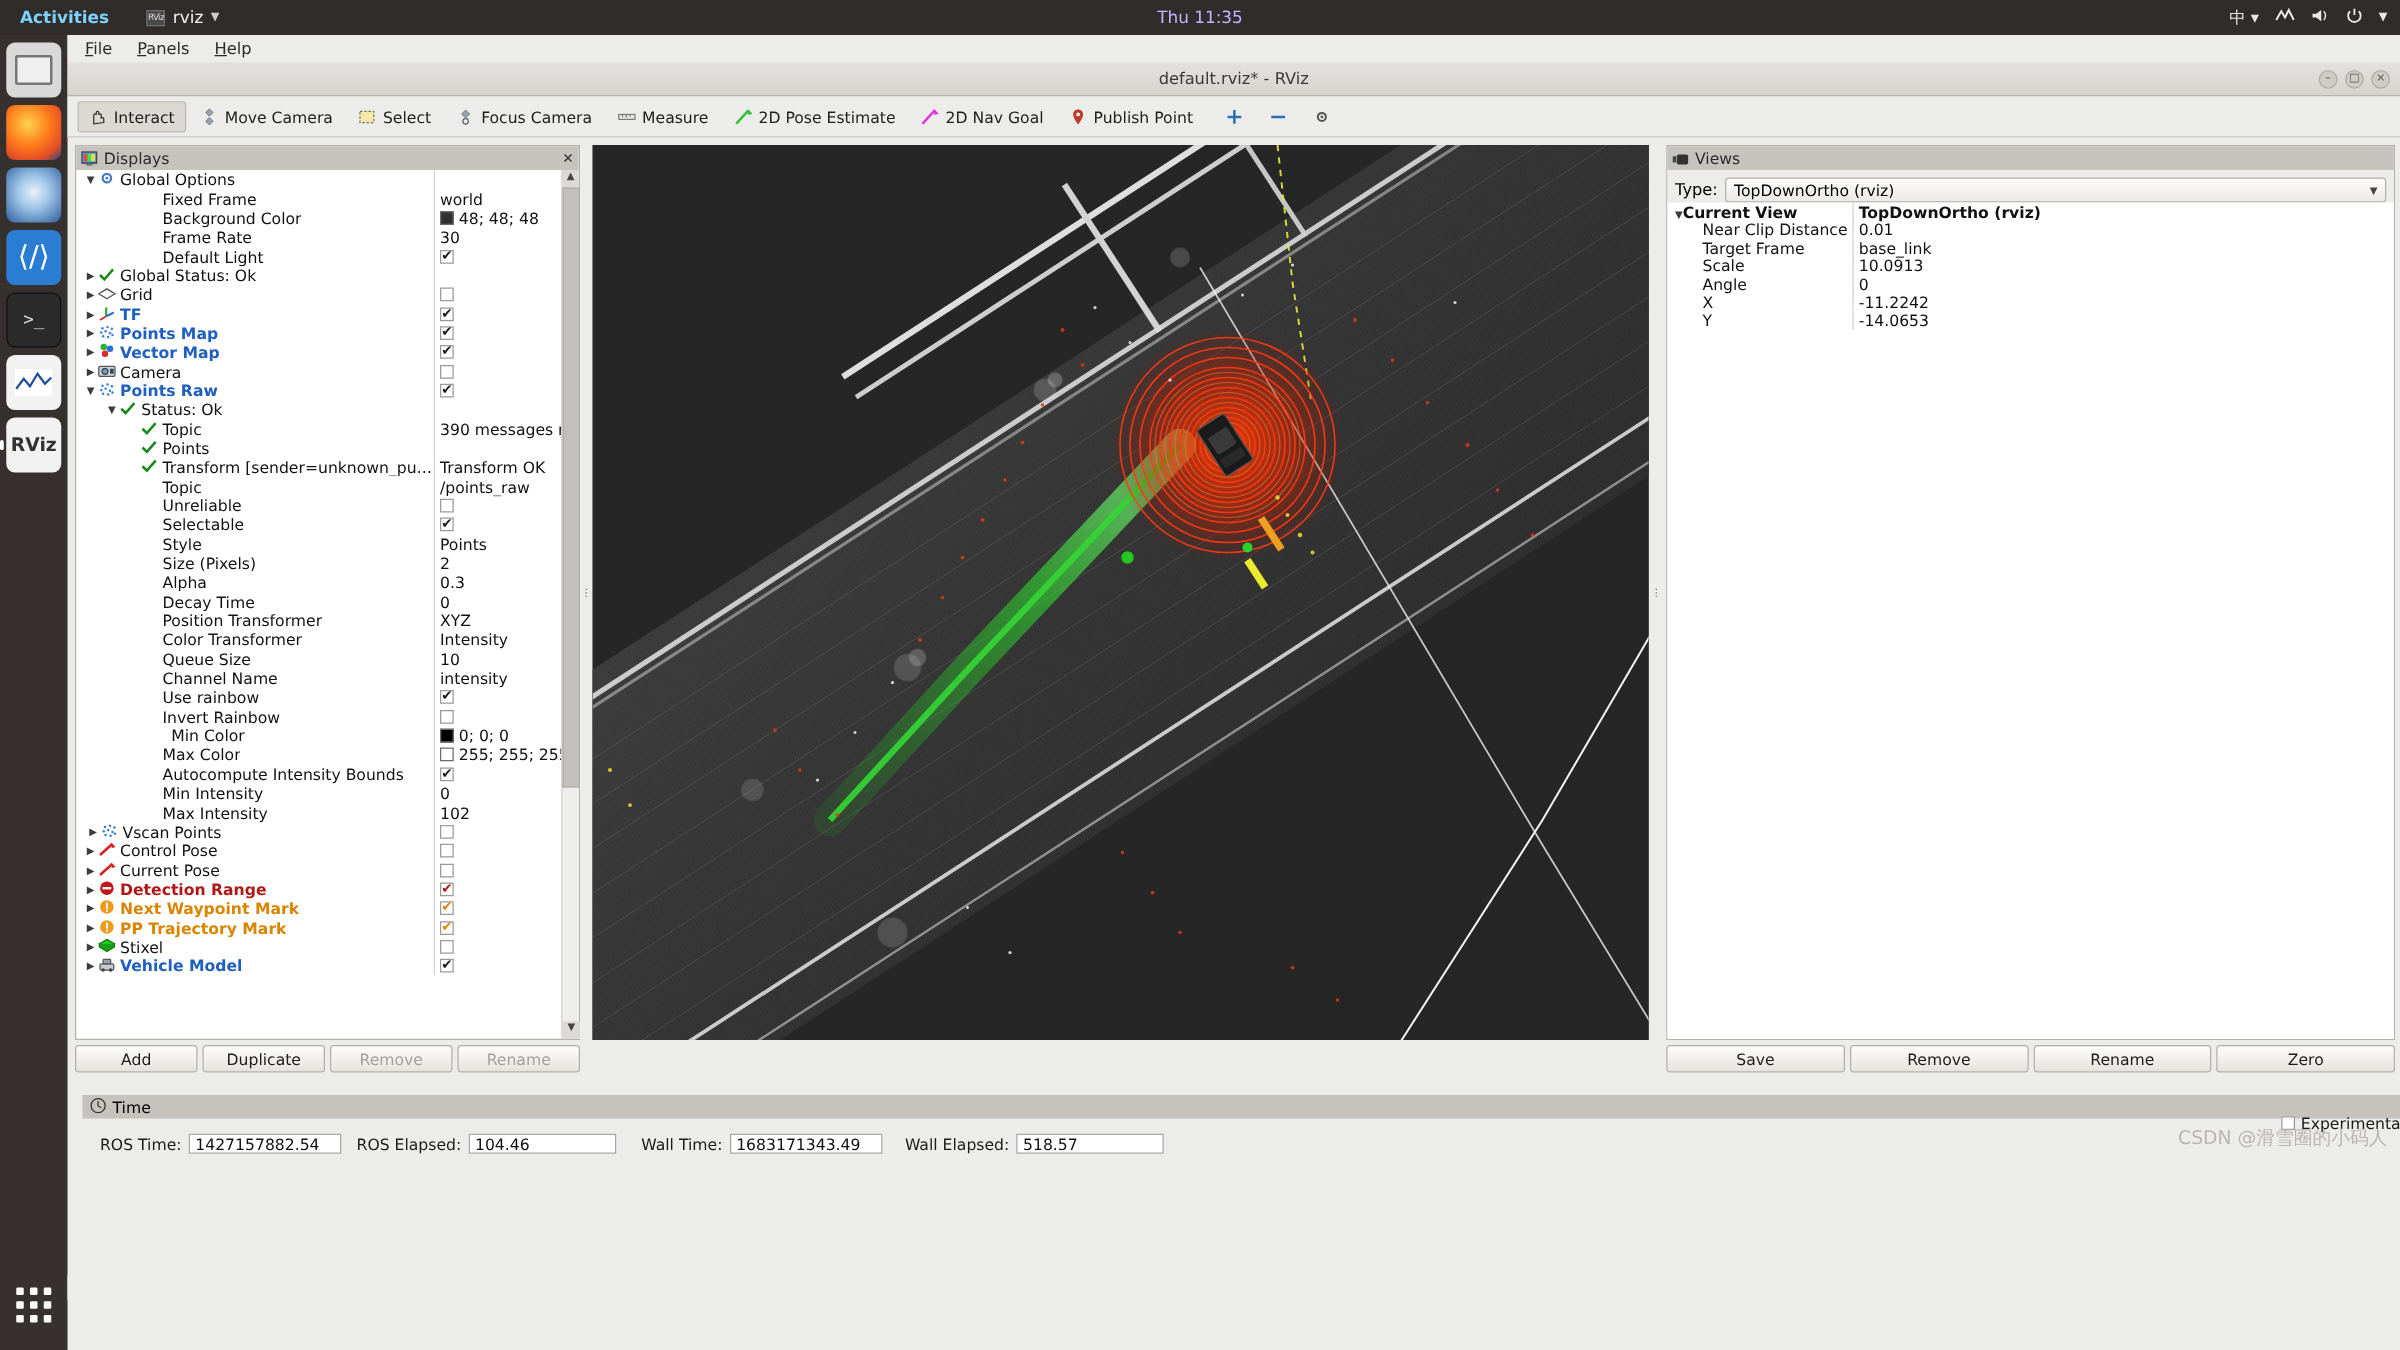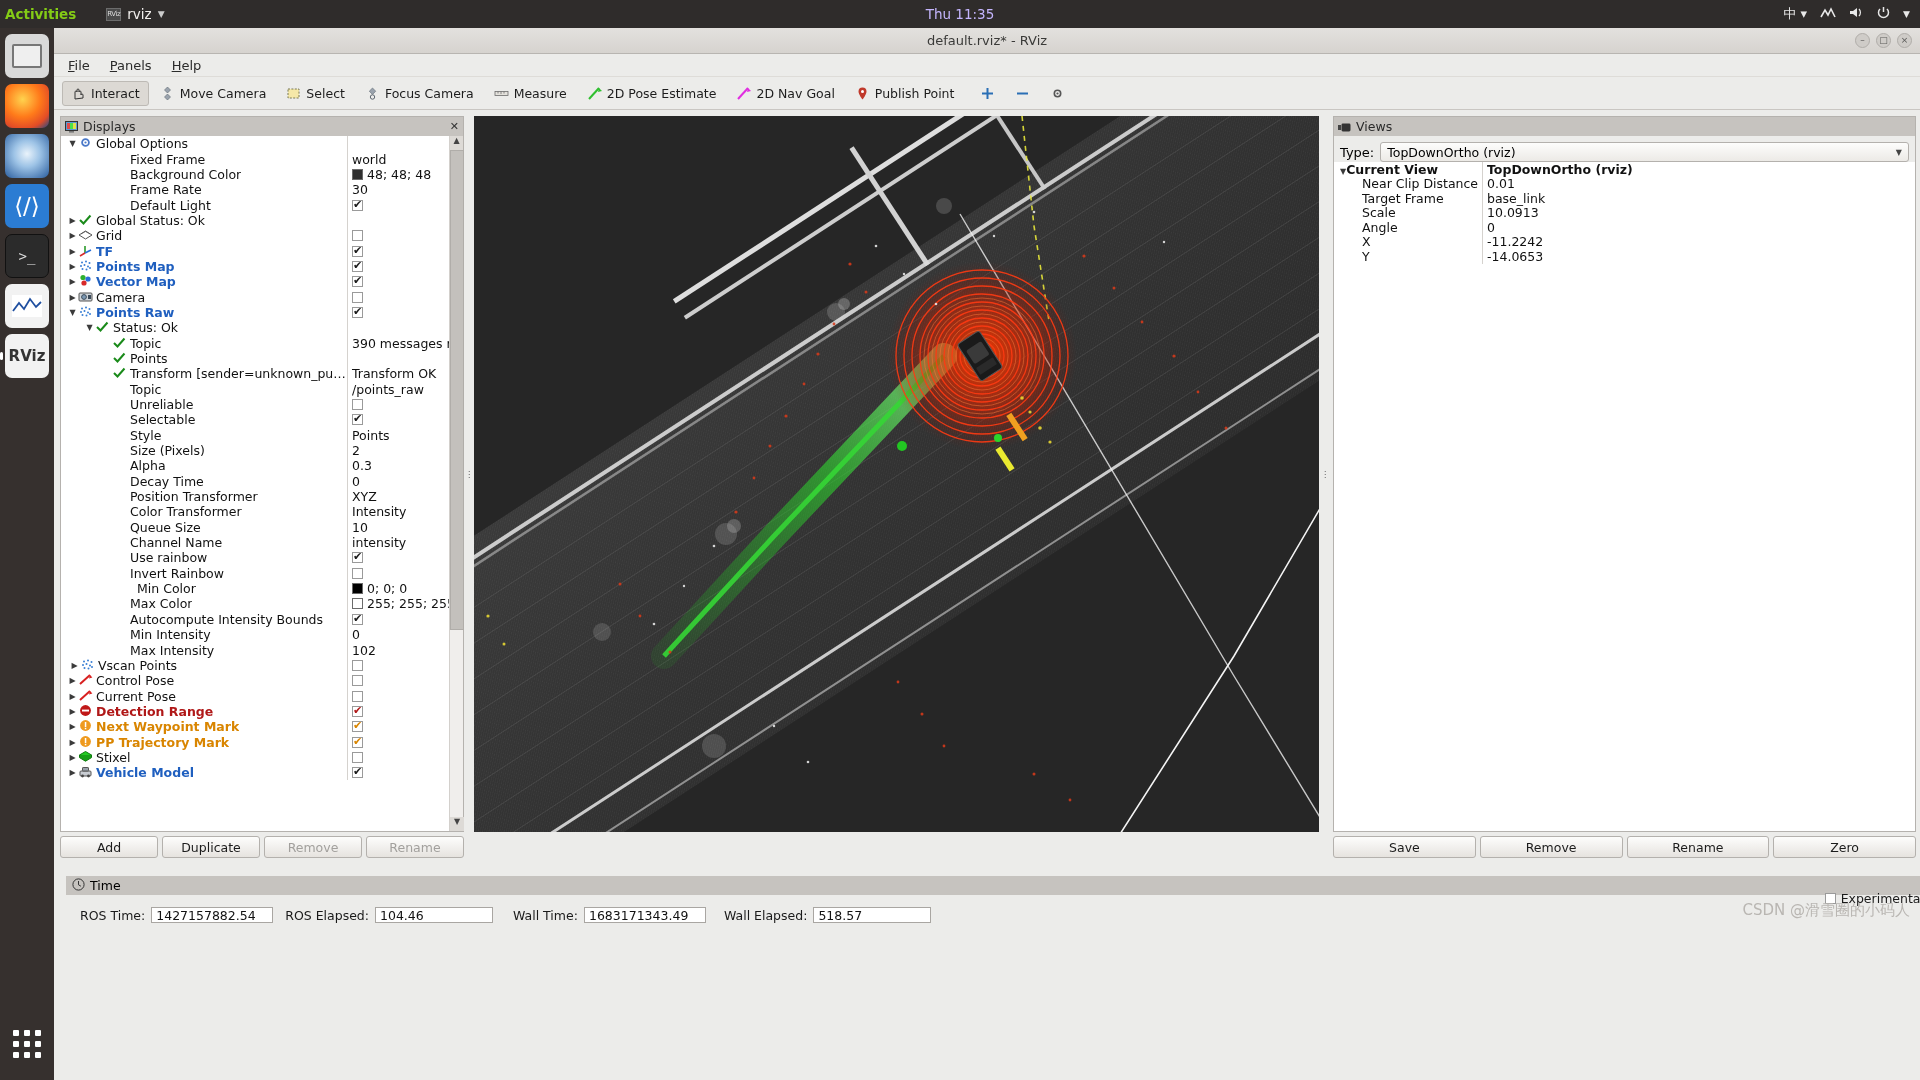--- a/index.html
+++ b/index.html
@@ -10,21 +10,21 @@
     background:#2c2c2c;
     -webkit-font-smoothing: antialiased;
   }
 
   
   #topbar{
     position:absolute; left:0; top:0; width:1920px; height:28px;
     background:#2f2c2b; color:#eee; display:flex; align-items:center;
     font-size:13.5px;
   }
-  #topbar .activities{ margin-left:5px; font-weight:600; color:#84cc16; }
+  #topbar .activities{ margin-left:16px; font-weight:600; color:#7dd3fc; }
   #topbar .appname{ margin-left:30px; display:flex; align-items:center; gap:6px; color:#f2f0ee;}
   #topbar .appicon{
     width:15px;height:13px;background:#4a4a4a;border:1px solid #6c6c6c;
     font-size:7px;color:#ddd;display:flex;align-items:center;justify-content:center;
     letter-spacing:-0.5px;
   }
   #topbar .caret{ font-size:9px; color:#ccc; }
   #topbar .clock{
     position:absolute; left:50%; transform:translateX(-50%); color:#c4b5fd;
   }
@@ -225,33 +225,33 @@
       <i></i>
       <i></i>
       <i></i>
       <i></i>
       <i></i>
   </div>
 </div>
 
 <div id="rviz">
 
+  <div id="menubar">
+    <span><u>F</u>ile</span>
+    <span><u>P</u>anels</span>
+    <span><u>H</u>elp</span>
+  </div>
+
   <div id="titlebar">
     <span>default.rviz* - RViz</span>
     <div class="wbtns">
       <span class="wb">–</span>
       <span class="wb">□</span>
       <span class="wb">×</span>
     </div>
-  </div>
-
-  <div id="menubar">
-    <span><u>F</u>ile</span>
-    <span><u>P</u>anels</span>
-    <span><u>H</u>elp</span>
   </div>
 
   <div id="toolbar">
     <div class="tbtn active">
       <span class="tico">
         <svg width="15" height="15" viewBox="0 0 15 15">
             <path d="M4 13V6a1 1 0 012 0v-2a1 1 0 012 0v2a1 1 0 012 0v3a1 1 0 012 0v3z" fill="none" stroke="#333" stroke-width="1"></path>
           </svg>
       </span>
       <span>Interact</span>

